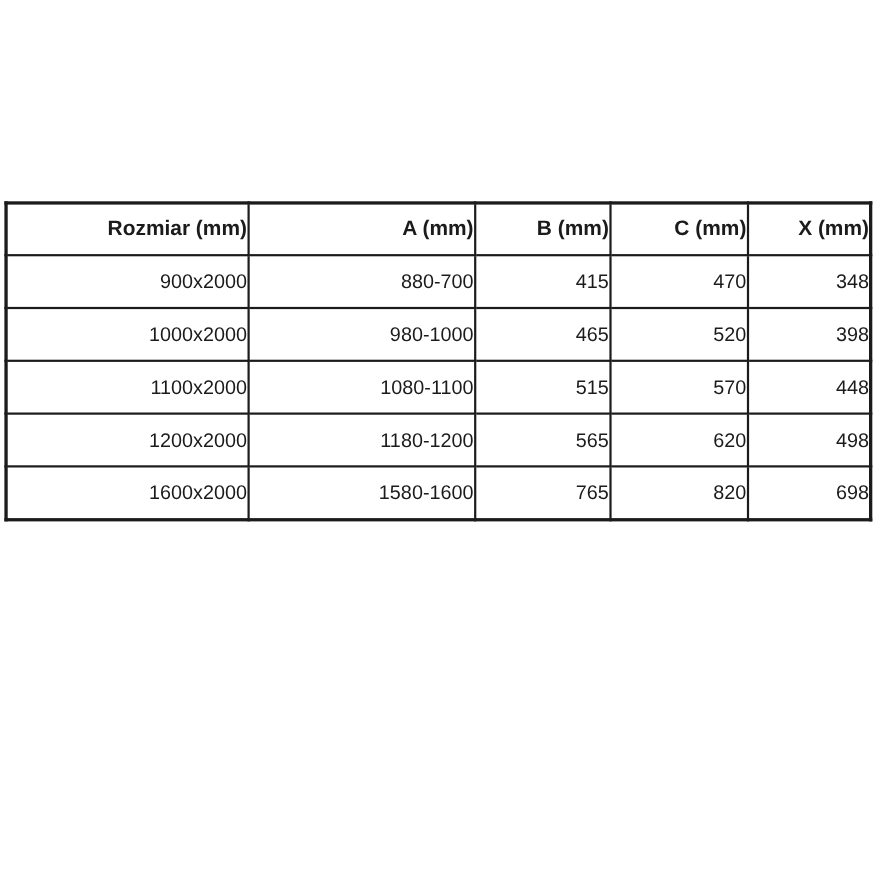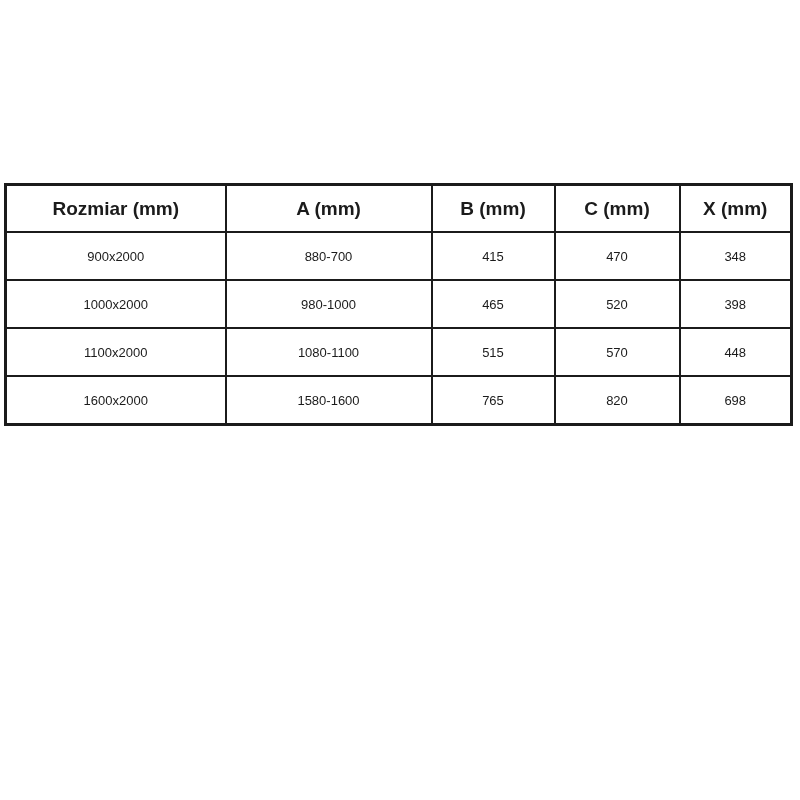--- a/index.html
+++ b/index.html
@@ -20,33 +20,33 @@
     top: 183px;
     width: 786px;
     border-collapse: collapse;
     table-layout: fixed;
     border: 3px solid #1b1b1b;
     background: #ffffff;
   }
   table.size-table th,
   table.size-table td {
     border: 2px solid #1b1b1b;
-    text-align: center;
+    text-align: right;
     vertical-align: middle;
     padding: 0;
     overflow: hidden;
     white-space: nowrap;
   }
   table.size-table th {
     font-size: 19px;
     font-weight: bold;
     height: 45px;
   }
   table.size-table td {
-    font-size: 13px;
+    font-size: 18px;
     font-weight: normal;
     height: 46px;
   }
 </style>
 </head>
 <body>
 
 <table class="size-table">
   <colgroup>
     <col style="width:220px">
@@ -80,20 +80,27 @@
       <td>398</td>
     </tr>
     <tr>
       <td>1100x2000</td>
       <td>1080-1100</td>
       <td>515</td>
       <td>570</td>
       <td>448</td>
     </tr>
     <tr>
+      <td>1200x2000</td>
+      <td>1180-1200</td>
+      <td>565</td>
+      <td>620</td>
+      <td>498</td>
+    </tr>
+    <tr>
       <td>1600x2000</td>
       <td>1580-1600</td>
       <td>765</td>
       <td>820</td>
       <td>698</td>
     </tr>
   </tbody>
 </table>
 
 </body></html>

